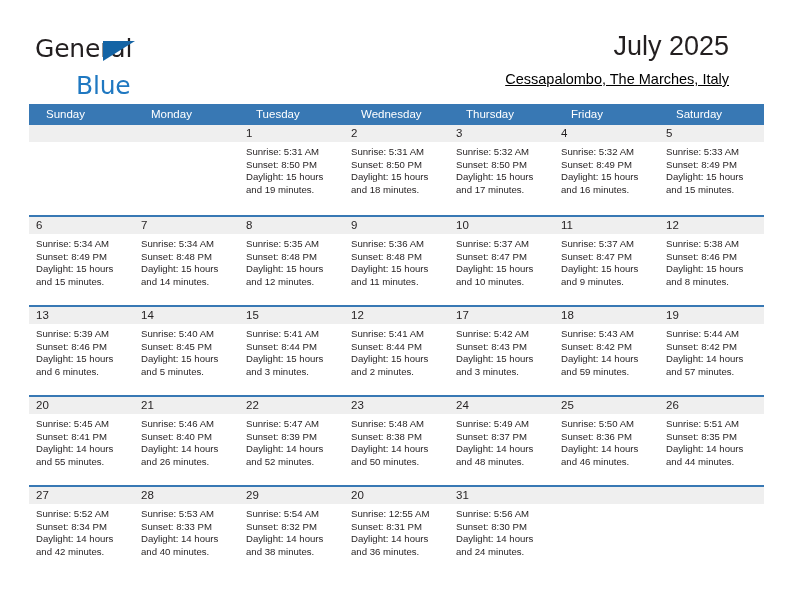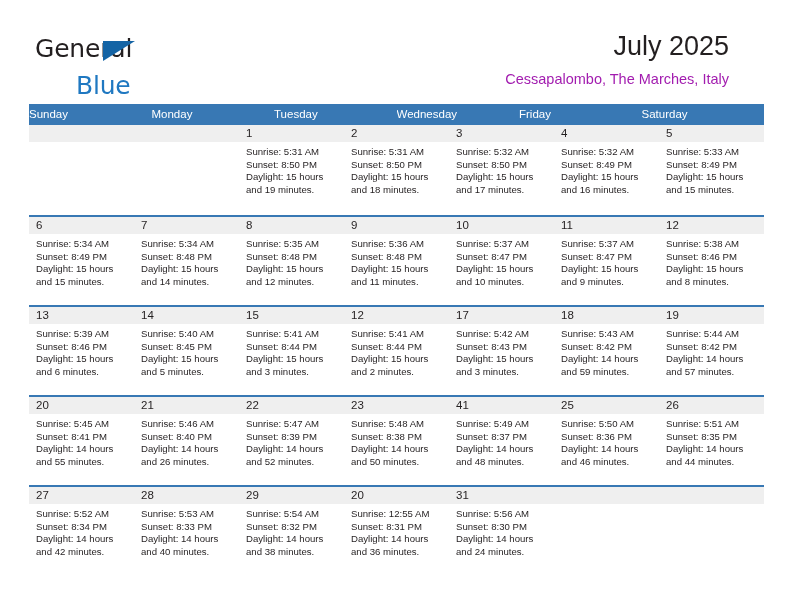--- a/index.html
+++ b/index.html
@@ -79,44 +79,45 @@
     font-size: 27px;
     font-weight: 400;
     color: #231f20;
     line-height: 32px;
     white-space: nowrap;
   }
   .cal-subtitle {
     margin-top: 8px;
     font-size: 14.5px;
     font-weight: 400;
-    color: #a21caf;
+    color: #000000;
     line-height: 18px;
     white-space: nowrap;
+    text-decoration: underline;
   }
 
   
   .calendar {
     position: absolute;
     left: 29px;
     top: 104px;
     width: 735px;
   }
   .dow-row {
     display: flex;
     width: 735px;
     height: 21px;
     background: #3878b4;
   }
   .dow {
     flex: 1 1 0;
     color: #ffffff;
     font-size: 11.5px;
     line-height: 21px;
-    padding-left: 0;
+    padding-left: 17px;
     box-sizing: border-box;
     white-space: nowrap;
     overflow: hidden;
   }
 
   .week {
     display: flex;
     width: 735px;
     height: 90px;
     border-top: 2px solid #3878b4;
@@ -176,20 +177,21 @@
     </div>
 
   </div>
 
   <div class="calendar">
     <div class="dow-row">
         <div class="dow">Sunday</div>
         <div class="dow">Monday</div>
         <div class="dow">Tuesday</div>
         <div class="dow">Wednesday</div>
+        <div class="dow">Thursday</div>
         <div class="dow">Friday</div>
         <div class="dow">Saturday</div>
       </div>
     <div class="weeks">
         <div class="week">
           <div class="cell empty">
             <div class="daynum-band">
               <span class="daynum"></span>
             </div>
             <div class="cell-body"></div>
@@ -454,21 +456,21 @@
             </div>
             <div class="cell-body">
               <div class="cell-line">Sunrise: 5:48 AM</div>
               <div class="cell-line">Sunset: 8:38 PM</div>
               <div class="cell-line">Daylight: 14 hours</div>
               <div class="cell-line">and 50 minutes.</div>
             </div>
           </div>
           <div class="cell">
             <div class="daynum-band">
-              <span class="daynum">41</span>
+              <span class="daynum">24</span>
             </div>
             <div class="cell-body">
               <div class="cell-line">Sunrise: 5:49 AM</div>
               <div class="cell-line">Sunset: 8:37 PM</div>
               <div class="cell-line">Daylight: 14 hours</div>
               <div class="cell-line">and 48 minutes.</div>
             </div>
           </div>
           <div class="cell">
             <div class="daynum-band">

